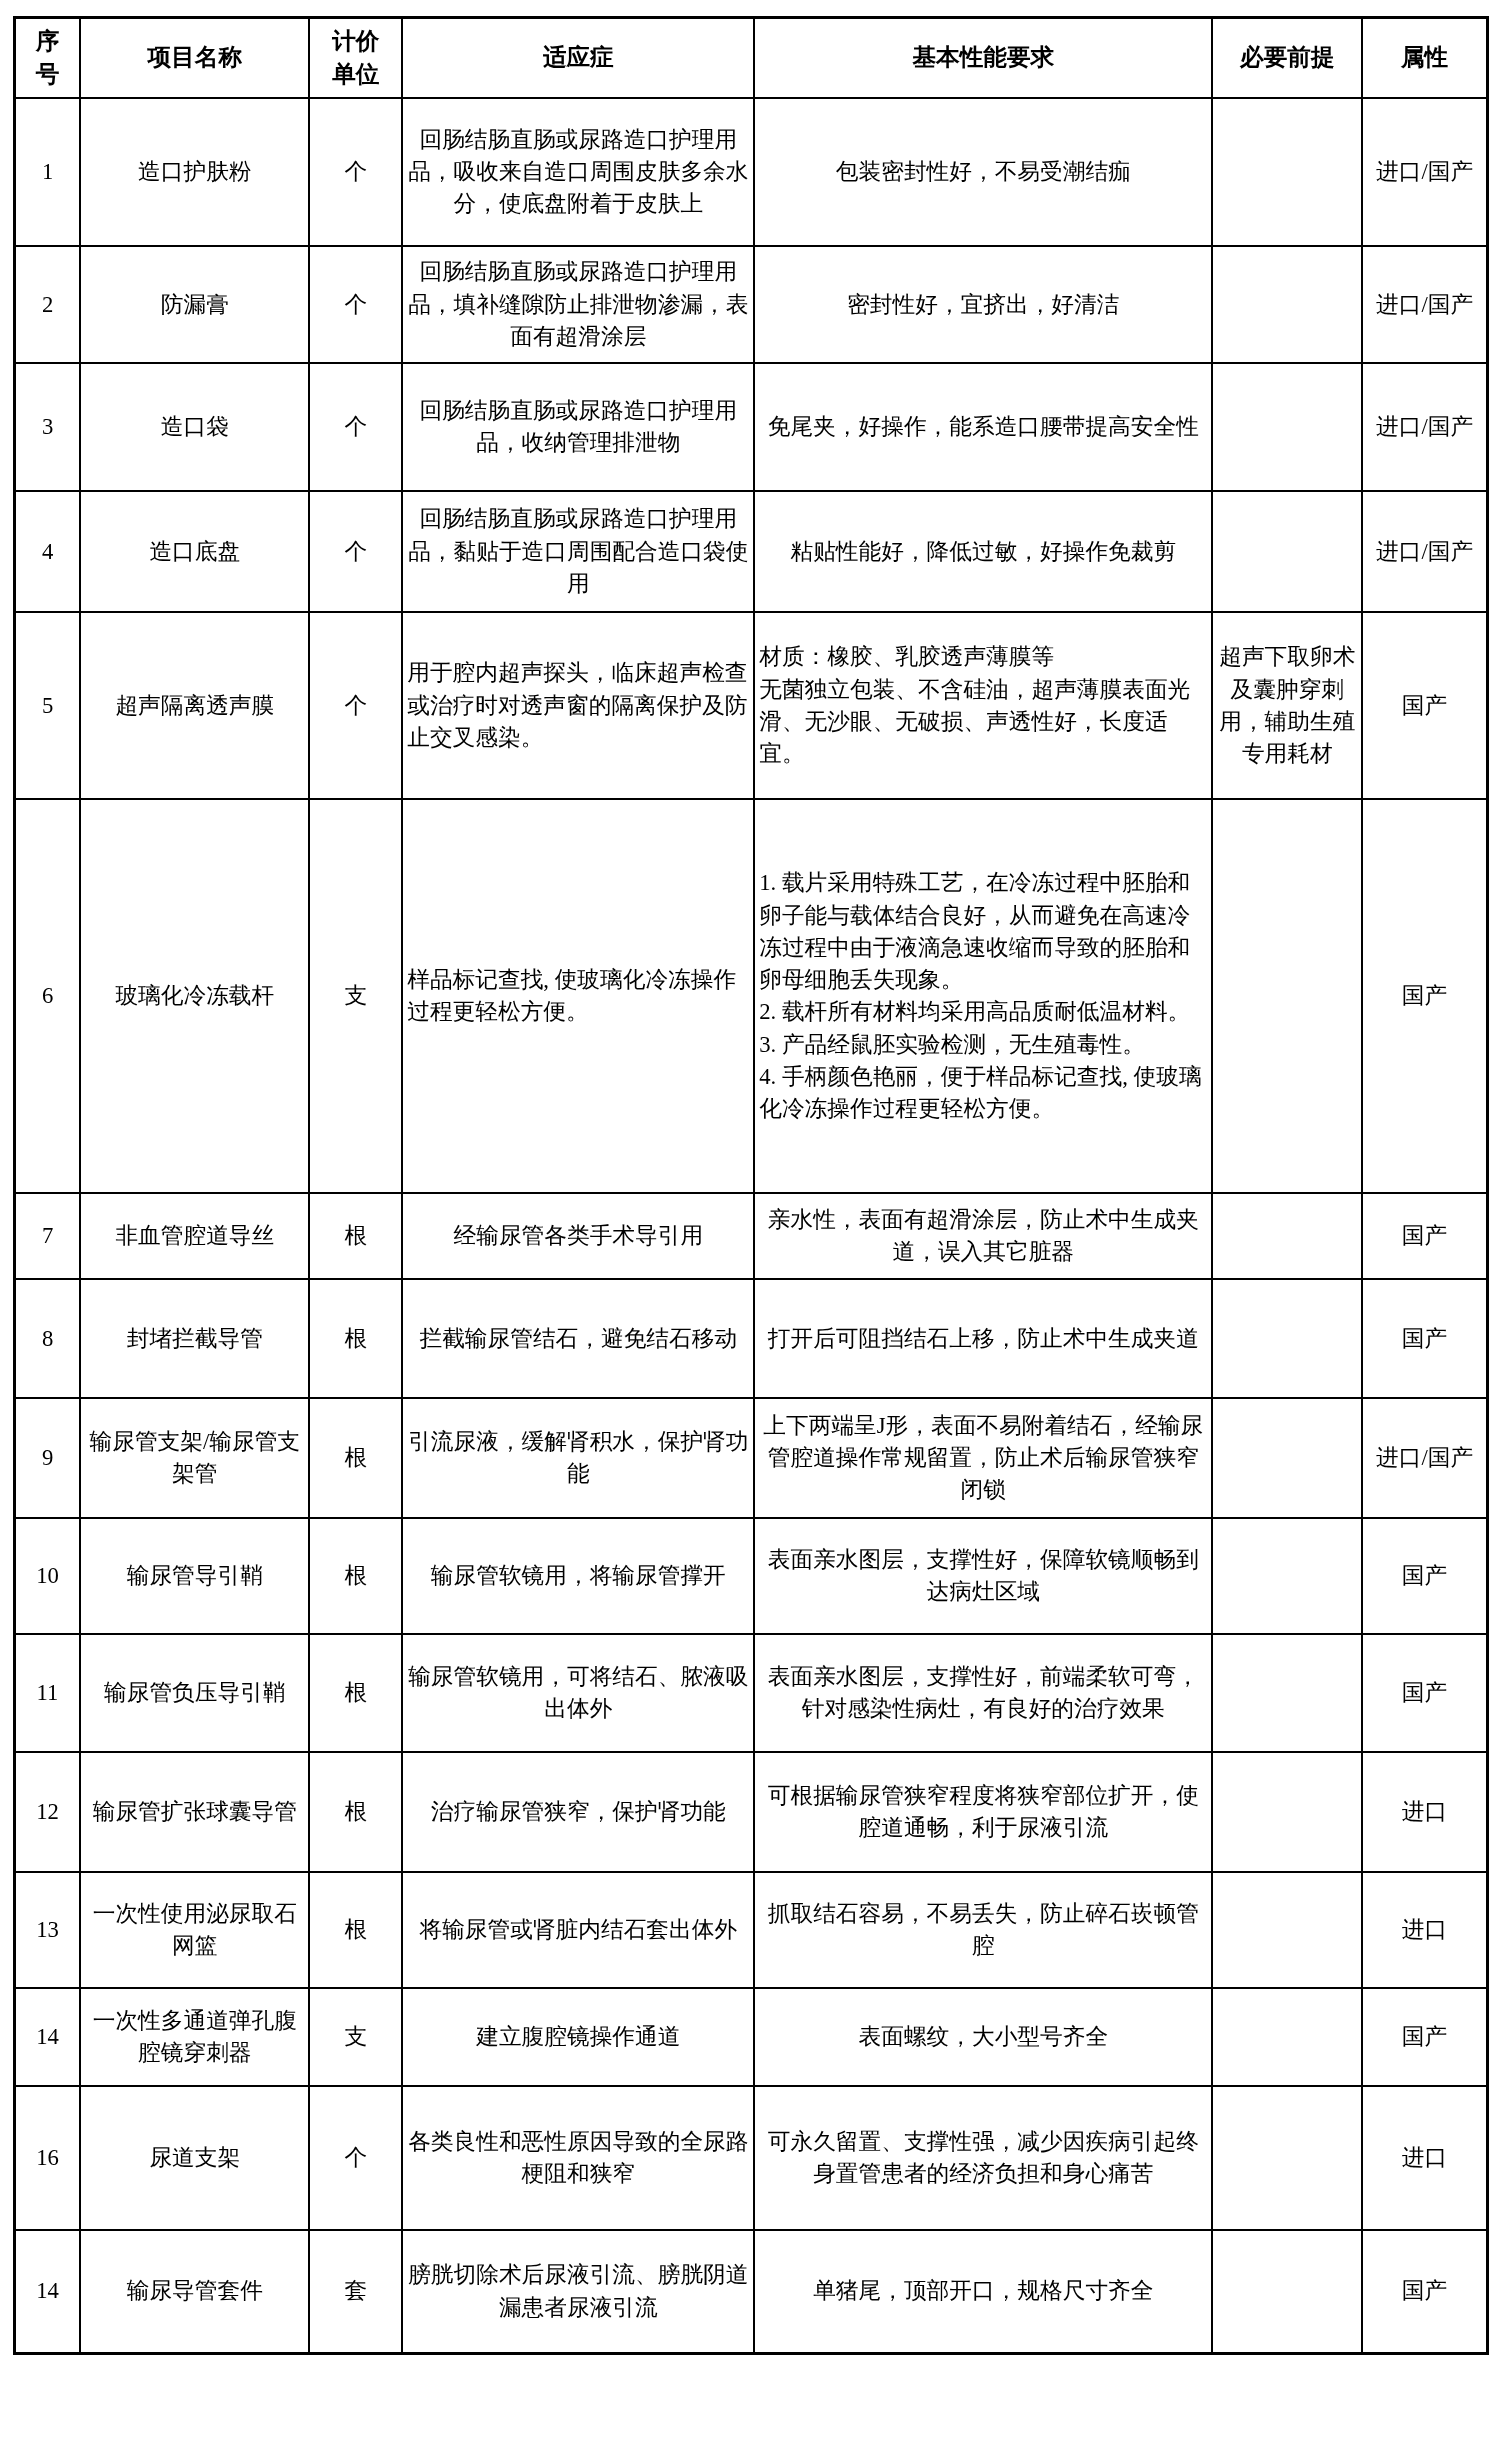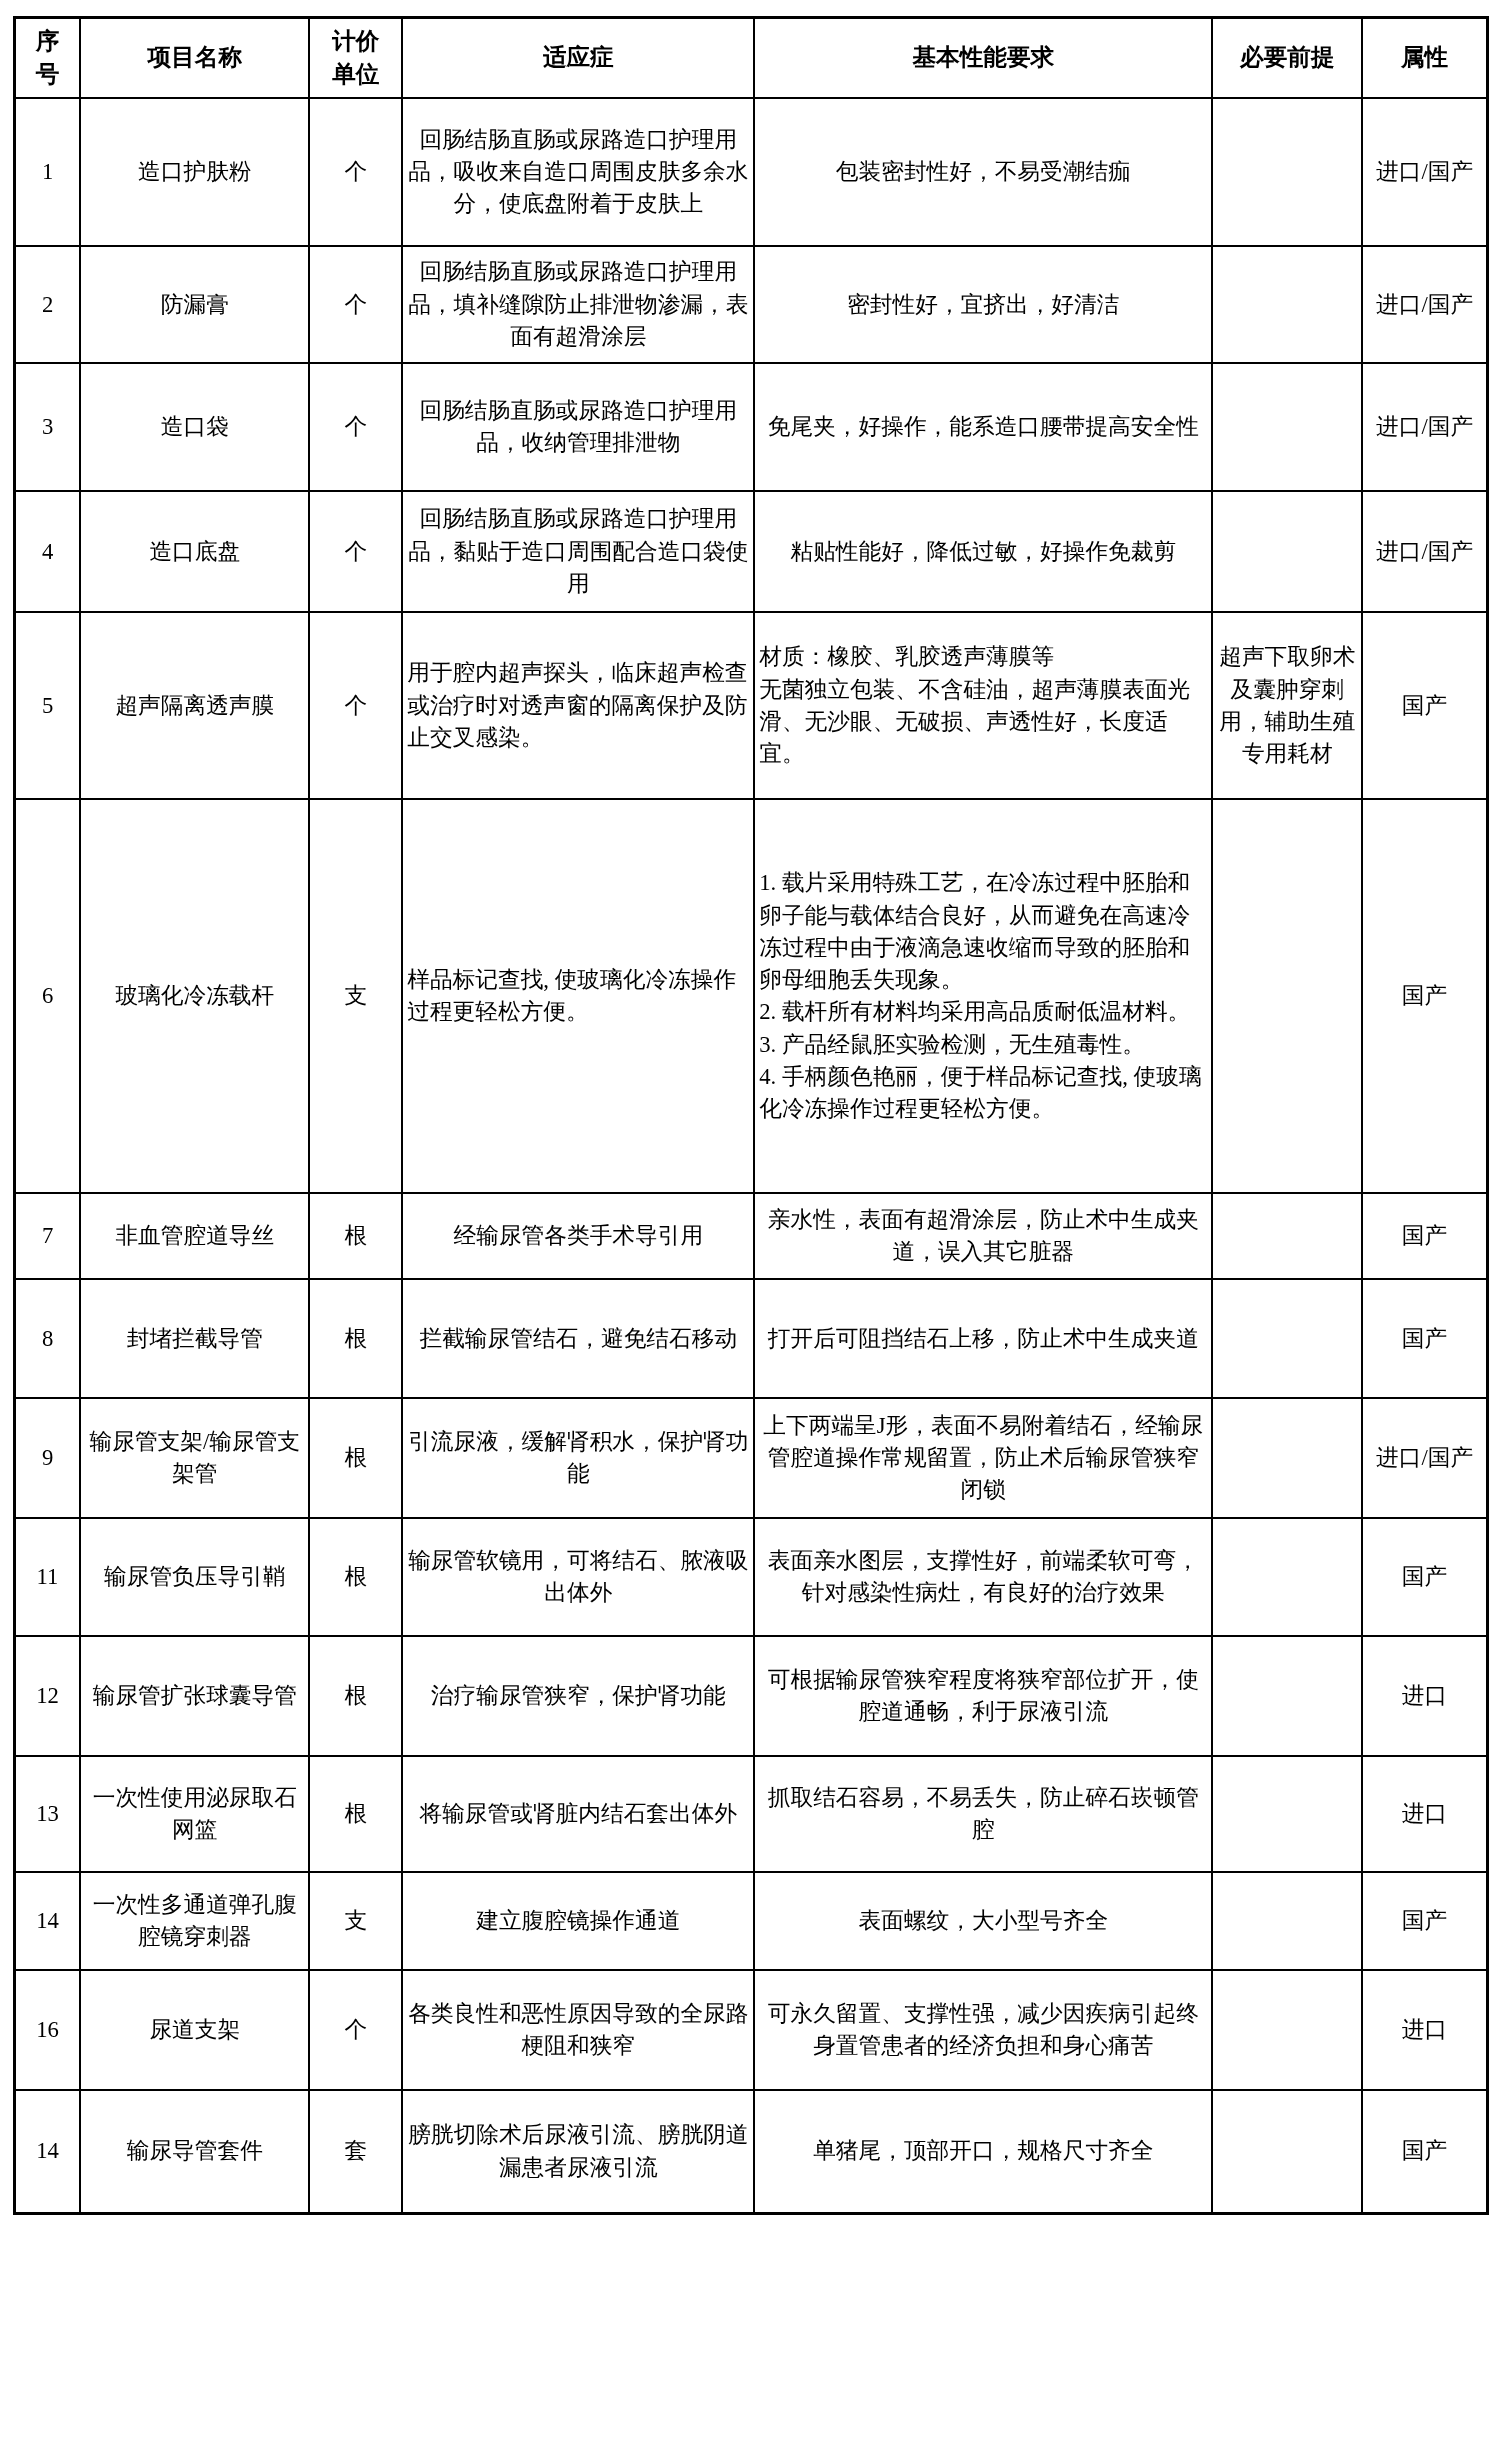--- a/index.html
+++ b/index.html
@@ -154,20 +154,29 @@
         </tr>
         <tr style="height: 120px;">
           <td>9</td>
           <td>输尿管支架/输尿管支架管</td>
           <td>根</td>
           <td class="pre">引流尿液，缓解肾积水，保护肾功能</td>
           <td class="pre">上下两端呈J形，表面不易附着结石，经输尿管腔道操作常规留置，防止术后输尿管狭窄闭锁</td>
           <td></td>
           <td>进口/国产</td>
         </tr>
+        <tr style="height: 116px;">
+          <td>10</td>
+          <td>输尿管导引鞘</td>
+          <td>根</td>
+          <td class="pre">输尿管软镜用，将输尿管撑开</td>
+          <td class="pre">表面亲水图层，支撑性好，保障软镜顺畅到达病灶区域</td>
+          <td></td>
+          <td>国产</td>
+        </tr>
         <tr style="height: 118px;">
           <td>11</td>
           <td>输尿管负压导引鞘</td>
           <td>根</td>
           <td class="pre">输尿管软镜用，可将结石、脓液吸出体外</td>
           <td class="pre">表面亲水图层，支撑性好，前端柔软可弯，针对感染性病灶，有良好的治疗效果</td>
           <td></td>
           <td>国产</td>
         </tr>
         <tr style="height: 120px;">
@@ -190,21 +199,21 @@
         </tr>
         <tr style="height: 98px; padding-left: 35px;">
           <td>14</td>
           <td>一次性多通道弹孔腹腔镜穿刺器</td>
           <td>支</td>
           <td class="pre">建立腹腔镜操作通道</td>
           <td class="pre">表面螺纹，大小型号齐全</td>
           <td></td>
           <td>国产</td>
         </tr>
-        <tr style="height: 120px;">
+        <tr style="height: 144px;">
           <td>16</td>
           <td>尿道支架</td>
           <td>个</td>
           <td class="pre">各类良性和恶性原因导致的全尿路梗阻和狭窄</td>
           <td class="pre">可永久留置、支撑性强，减少因疾病引起终身置管患者的经济负担和身心痛苦</td>
           <td></td>
           <td>进口</td>
         </tr>
         <tr style="height: 123px;">
           <td>14</td>

